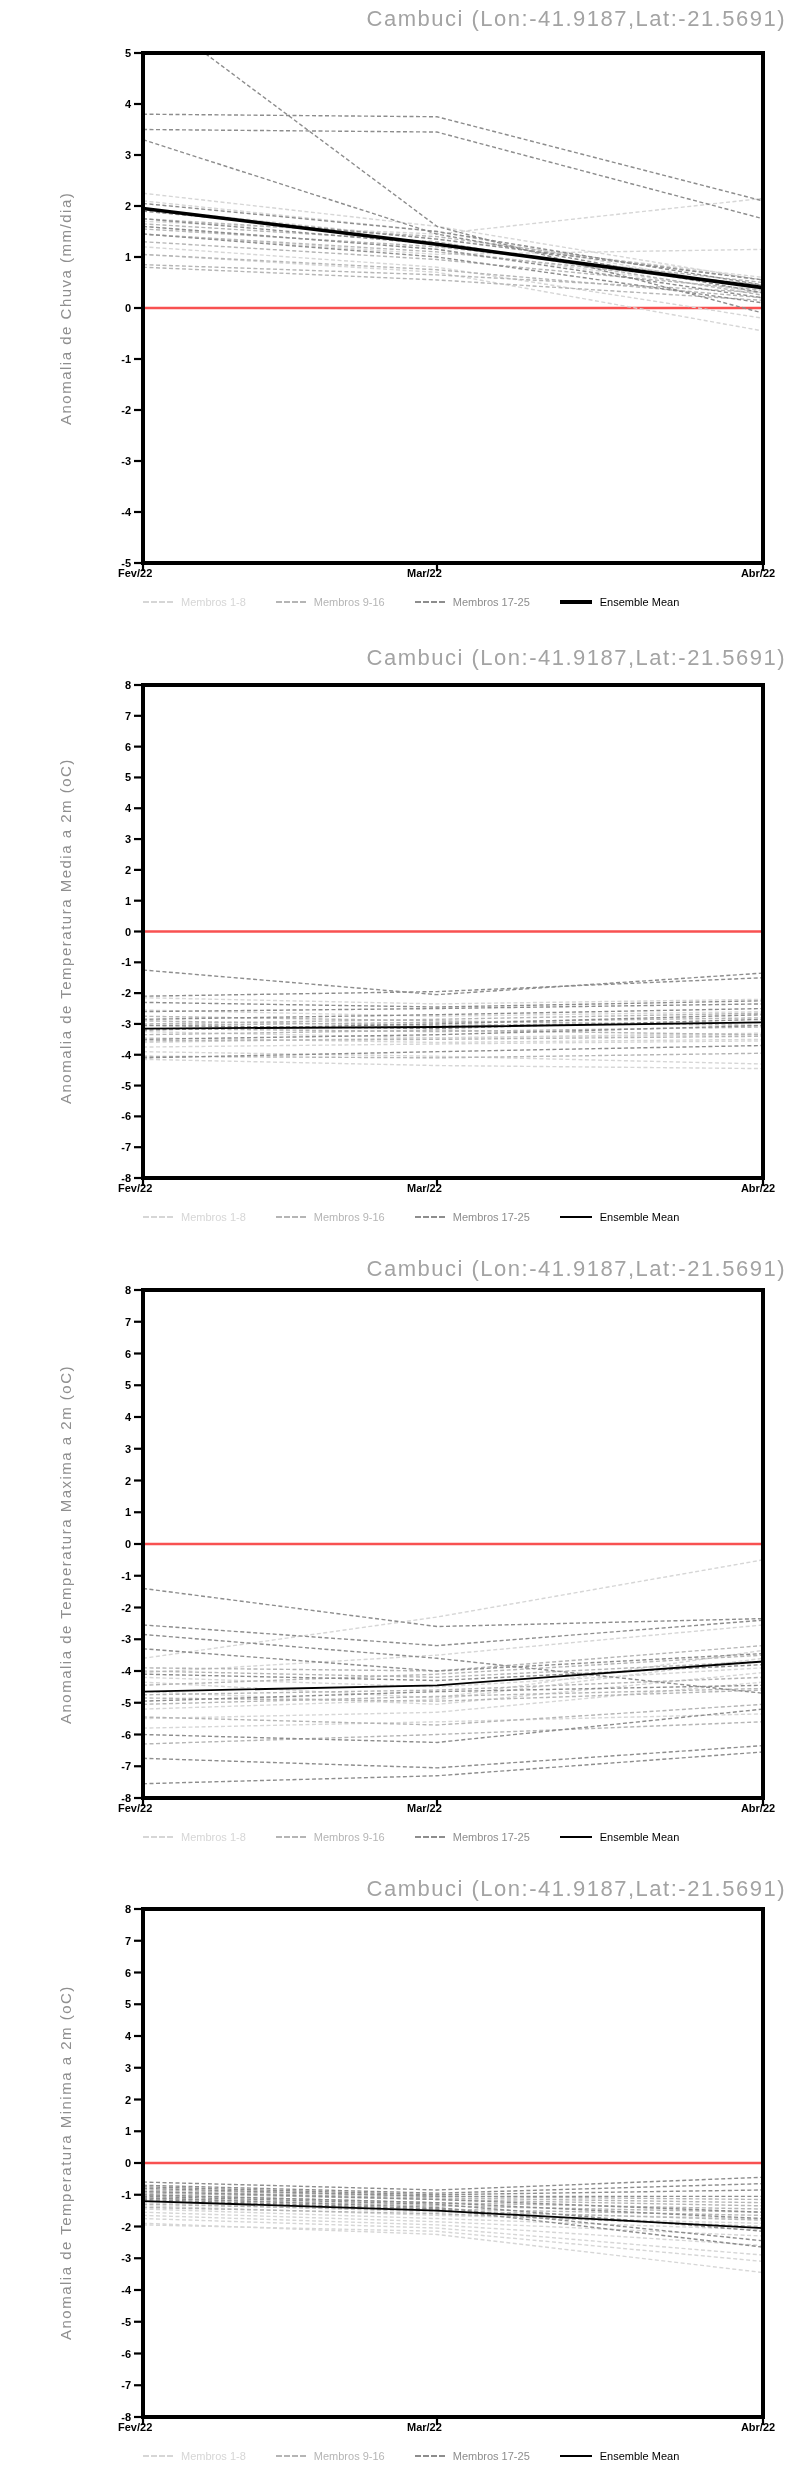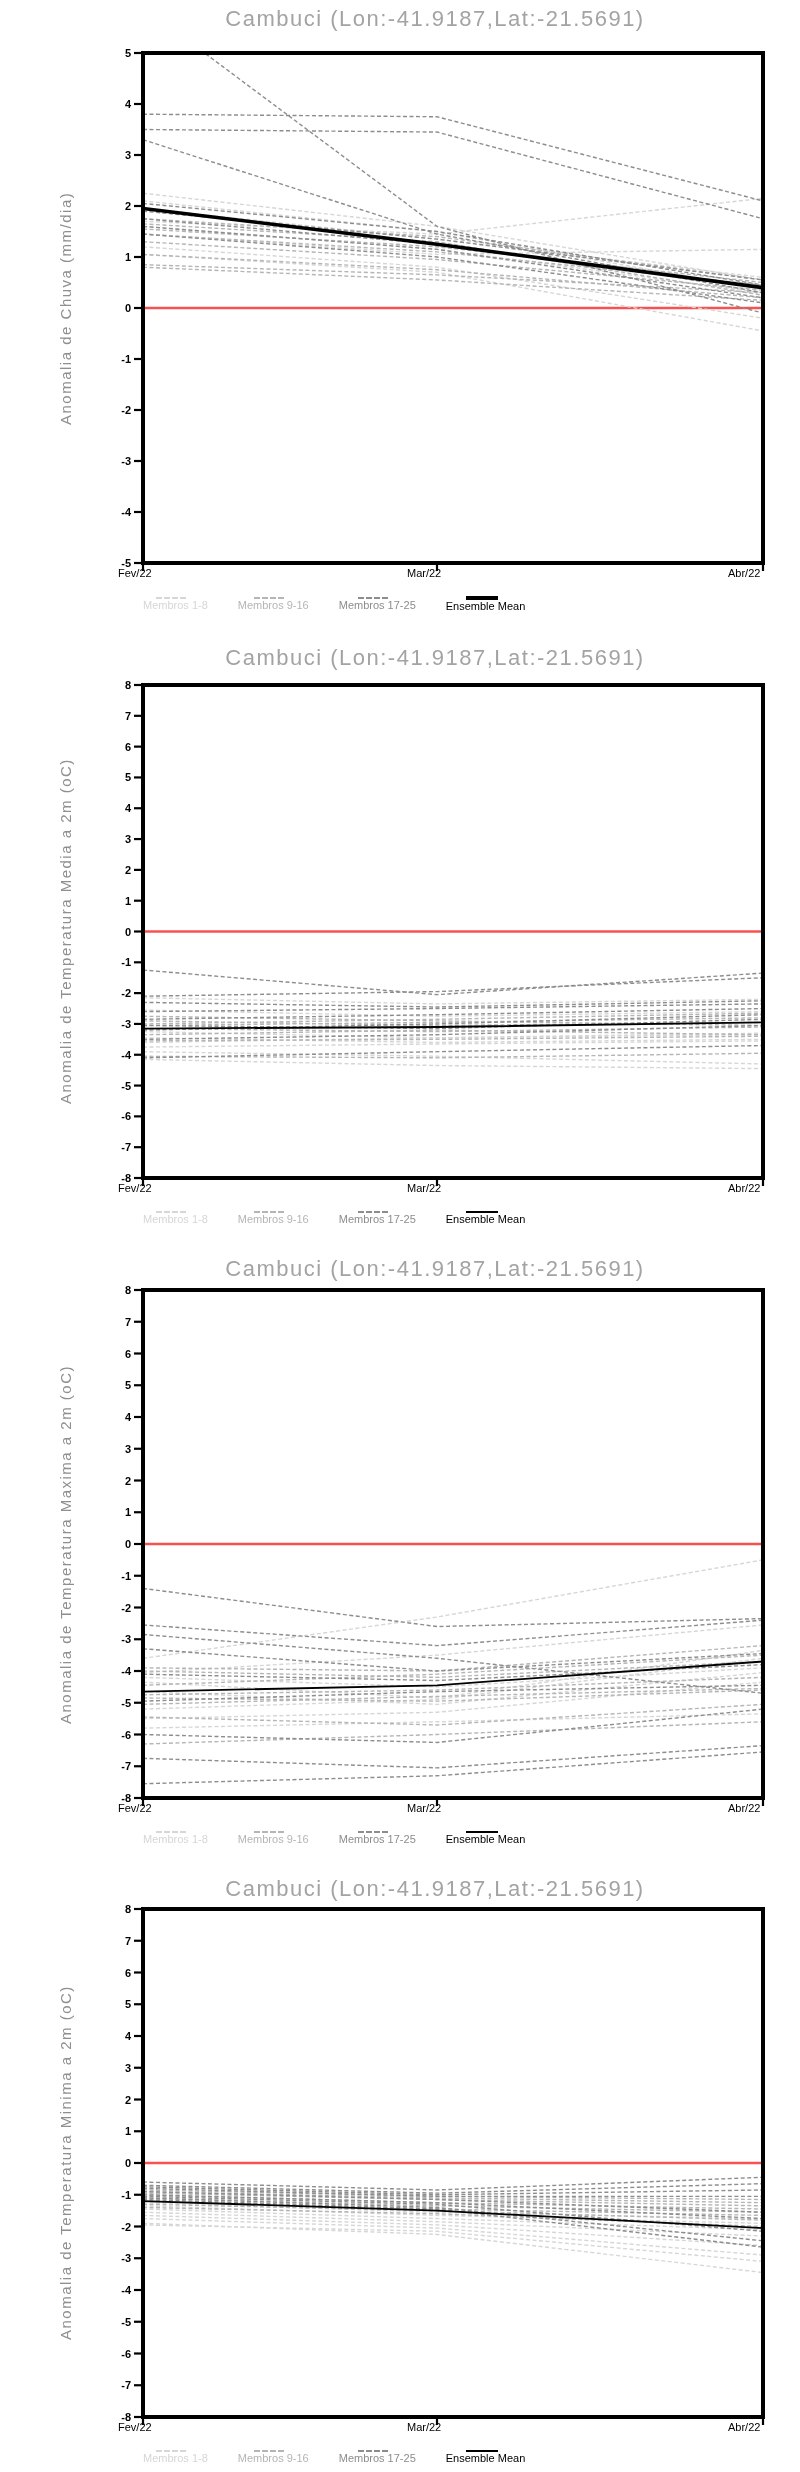--- a/index.html
+++ b/index.html
@@ -1,29 +1,29 @@
 <!DOCTYPE html>
 <html><head>
 <meta charset="utf-8">
 <style>
   html,body{margin:0;padding:0;background:#ffffff;}
   #stage{position:relative;width:800px;height:2472px;background:#ffffff;overflow:hidden;
          font-family:"Liberation Sans","DejaVu Sans",sans-serif;}
   #charts-canvas{position:absolute;left:0;top:0;}
-  .chart-title{position:absolute;left:105px;width:660px;text-align:center;
+  .chart-title{position:absolute;left:126px;width:660px;text-align:right;
                font-size:22px;letter-spacing:1.5px;color:#a3a3a3;font-weight:400;white-space:nowrap;}
   .y-axis-label{position:absolute;left:52px;width:26px;display:flex;align-items:center;justify-content:center;
                 writing-mode:vertical-rl;transform:rotate(180deg);
                 font-size:15px;letter-spacing:1.5px;color:#8f8f8f;white-space:nowrap;}
-  .x-tick-label{position:absolute;font-size:11px;font-weight:normal;color:#000;white-space:nowrap;}
+  .x-tick-label{position:absolute;font-size:11px;font-weight:bold;color:#000;white-space:nowrap;}
   .x-mid{width:60px;}
-  .x-right{width:60px;text-align:left;}
+  .x-right{width:60px;text-align:center;}
   .legend{position:absolute;left:143px;width:640px;display:flex;align-items:center;
           column-gap:30px;font-size:11px;white-space:nowrap;}
-  .legend-item{display:flex;align-items:center;flex-direction:column;}
+  .legend-item{display:flex;align-items:center;}
   .legend-sample-dashed{width:30px;height:0;border-top:2px dashed #999;margin-right:8px;}
   .legend-sample-solid{width:32px;height:2px;background:#000;margin-right:8px;}
   .legend-sample-solid.thick{height:4px;}
   text.tick{font-family:"Liberation Sans","DejaVu Sans",sans-serif;font-size:11px;font-weight:bold;fill:#000;}
 </style>
 </head>
 <body>
 
 <div id="stage">
 

